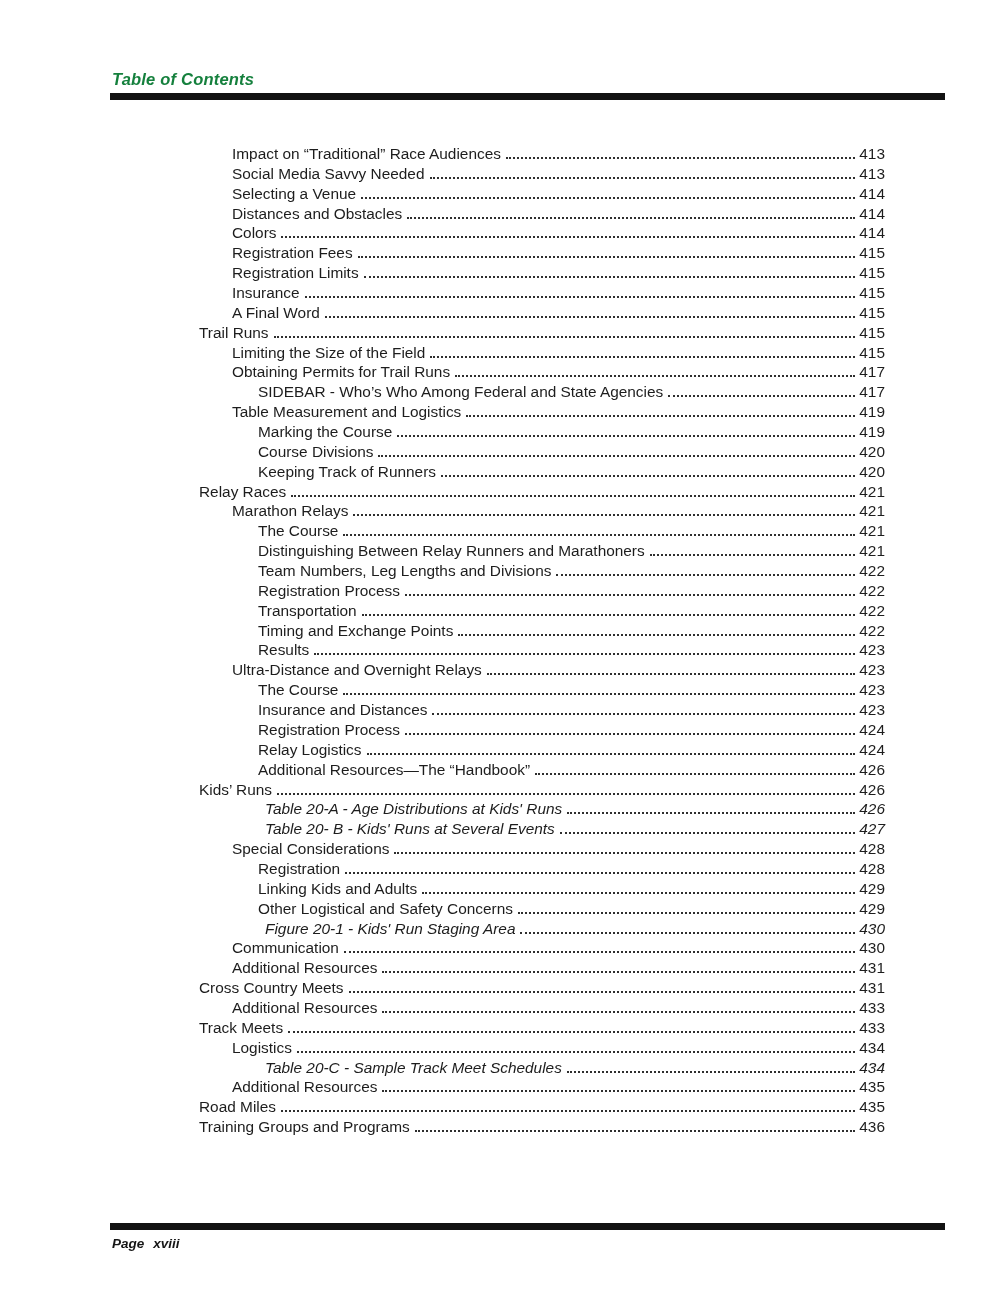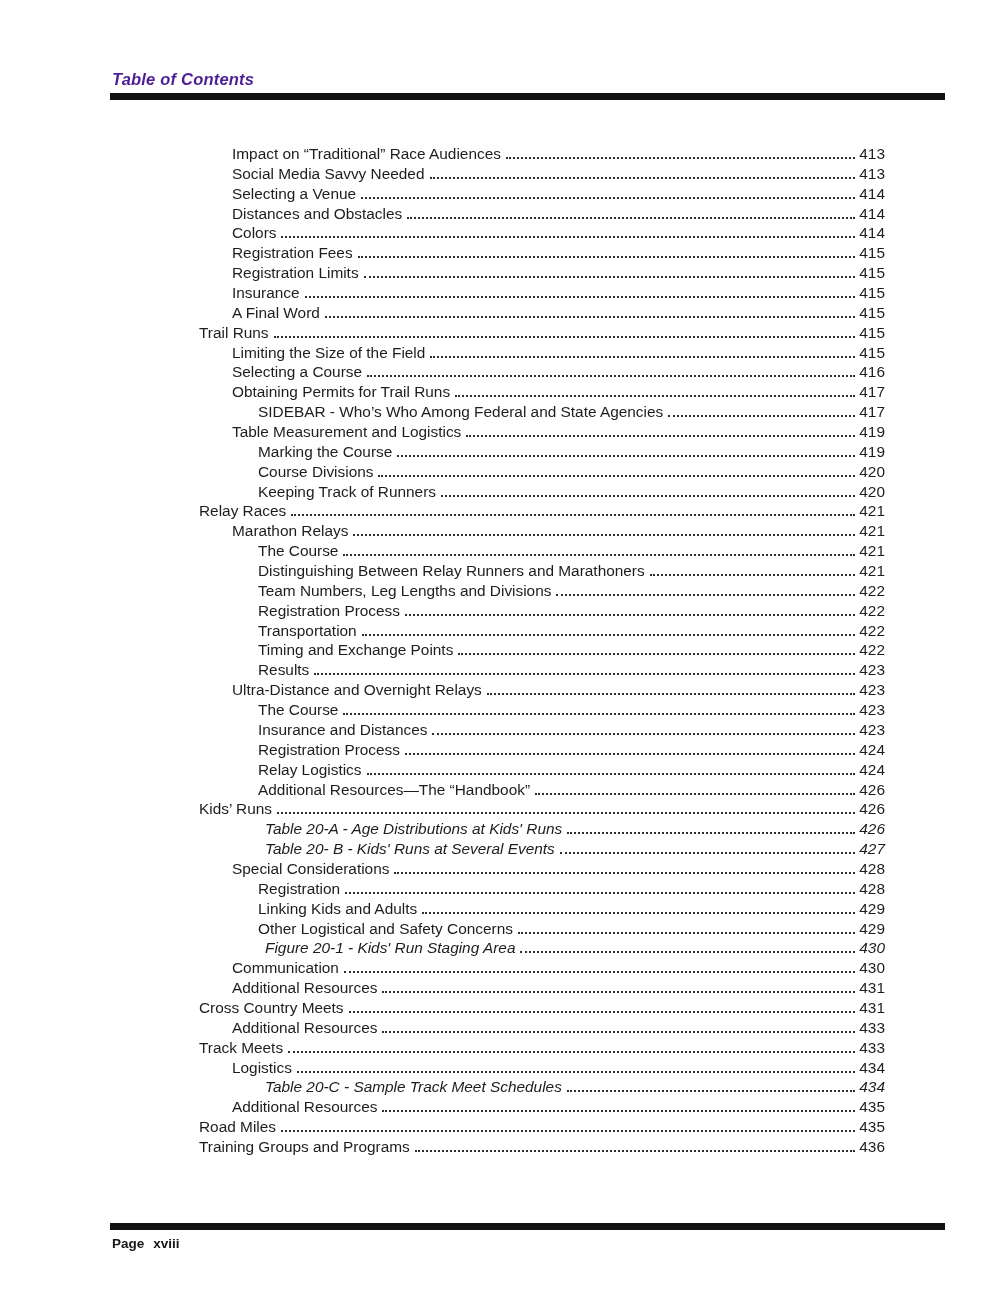--- a/index.html
+++ b/index.html
@@ -7,21 +7,21 @@
     width: 1002px; height: 1300px;
     background: #ffffff;
     font-family: "Liberation Sans", sans-serif;
     color: #1d1d1d;
     position: relative;
     overflow: hidden;
   }
   .doc-title {
     position: absolute; left: 112px; top: 70px;
     font-size: 16.5px; font-weight: bold; font-style: italic;
-    letter-spacing: 0.2px; color: #4c1d95;
+    letter-spacing: 0.2px; color: #15803d;
   }
   .header-rule {
     position: absolute; left: 110px; top: 93px;
     width: 835px; height: 7px; background: #121212;
   }
   .toc-list {
     position: absolute; left: 199px; top: 144px;
     width: 686px; font-size: 15.4px;
   }
   .toc-row {
@@ -39,21 +39,21 @@
     border-bottom: 2px dotted #2e2e2e;
     margin: 0 4px 0 5px;
   }
   .toc-page { flex: 0 0 auto; }
   .footer-rule {
     position: absolute; left: 110px; top: 1223px;
     width: 835px; height: 7px; background: #121212;
   }
   .doc-footer {
     position: absolute; left: 112px; top: 1236px;
-    font-size: 13.5px; font-weight: bold; 
+    font-size: 13.5px; font-weight: bold; font-style: italic;
     color: #161616;
   }
   .doc-footer .page-num { margin-left: 9px; }
 </style>
 </head>
 <body>
 
 <div>
 
   <div class="doc-title">Table of Contents</div>
@@ -110,25 +110,20 @@
     <span class="toc-label">Trail Runs</span>
     <span class="toc-leader"></span>
     <span class="toc-page">415</span>
   </div>
       <div class="toc-row level-1">
     <span class="toc-label">Limiting the Size of the Field</span>
     <span class="toc-leader"></span>
     <span class="toc-page">415</span>
   </div>
       <div class="toc-row level-1">
-    <span class="toc-label">Selecting a Course</span>
-    <span class="toc-leader"></span>
-    <span class="toc-page">416</span>
-  </div>
-      <div class="toc-row level-1">
     <span class="toc-label">Obtaining Permits for Trail Runs</span>
     <span class="toc-leader"></span>
     <span class="toc-page">417</span>
   </div>
       <div class="toc-row level-2">
     <span class="toc-label">SIDEBAR - Who’s Who Among Federal and State Agencies</span>
     <span class="toc-leader"></span>
     <span class="toc-page">417</span>
   </div>
       <div class="toc-row level-1">

